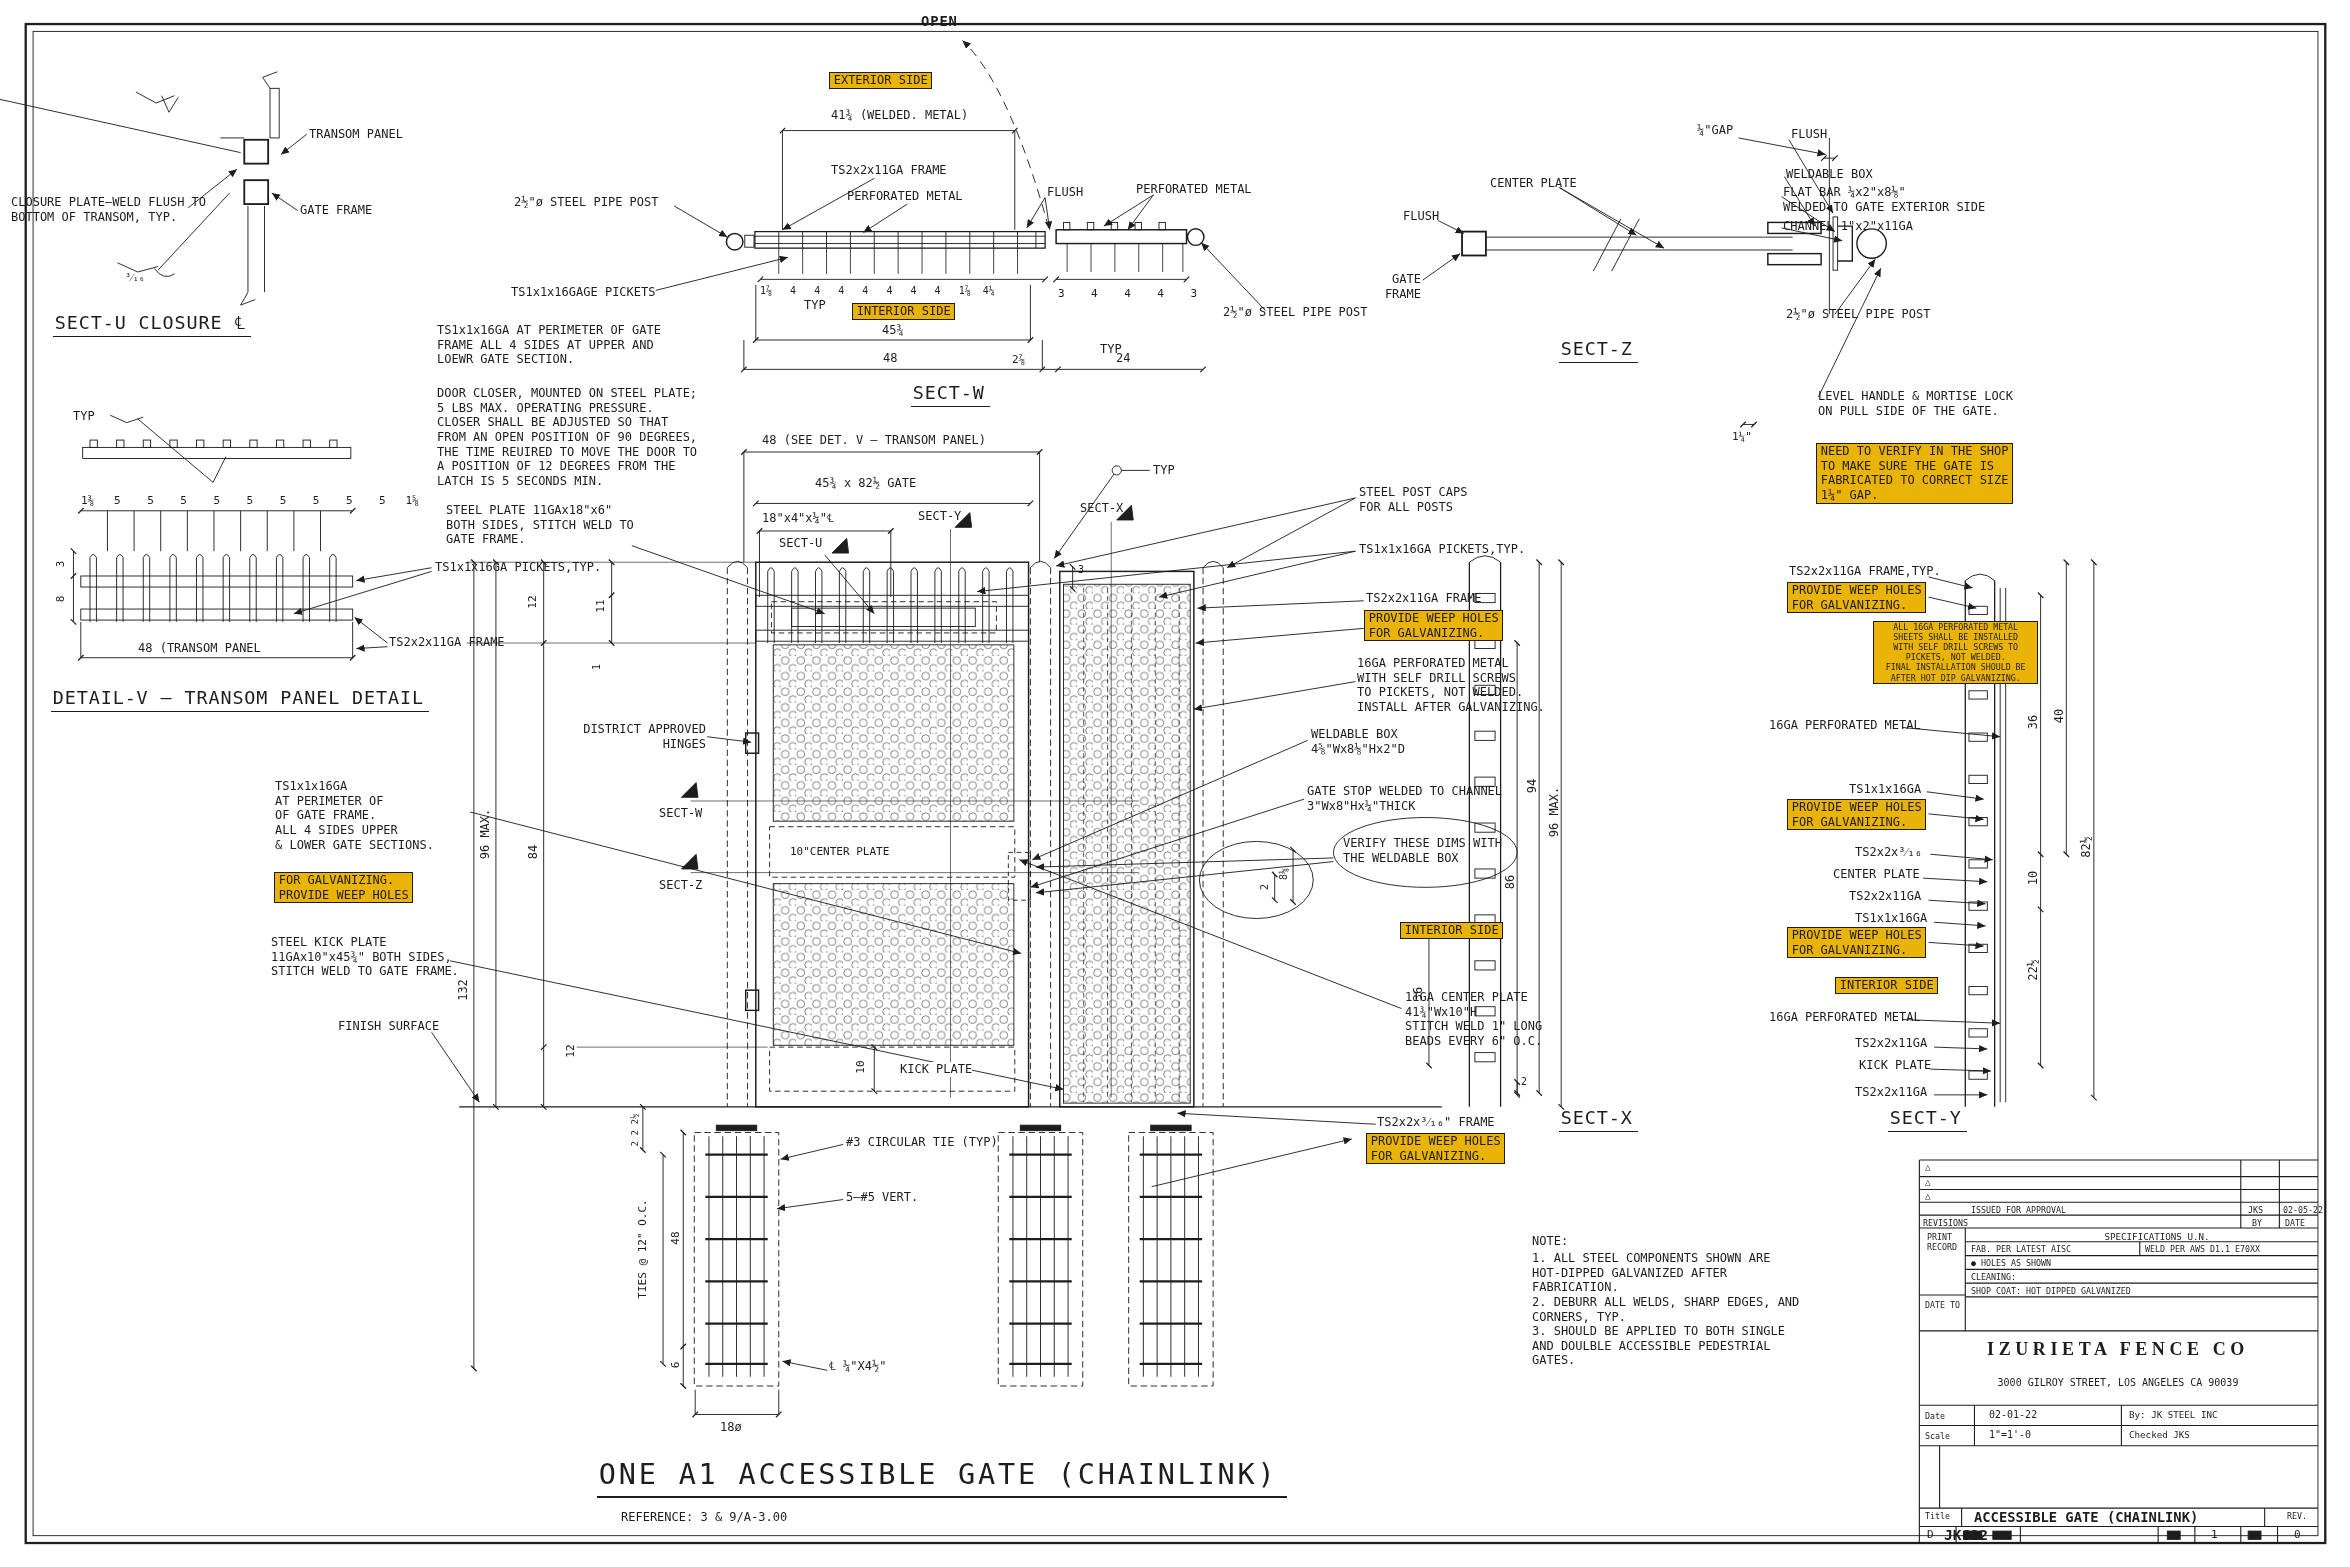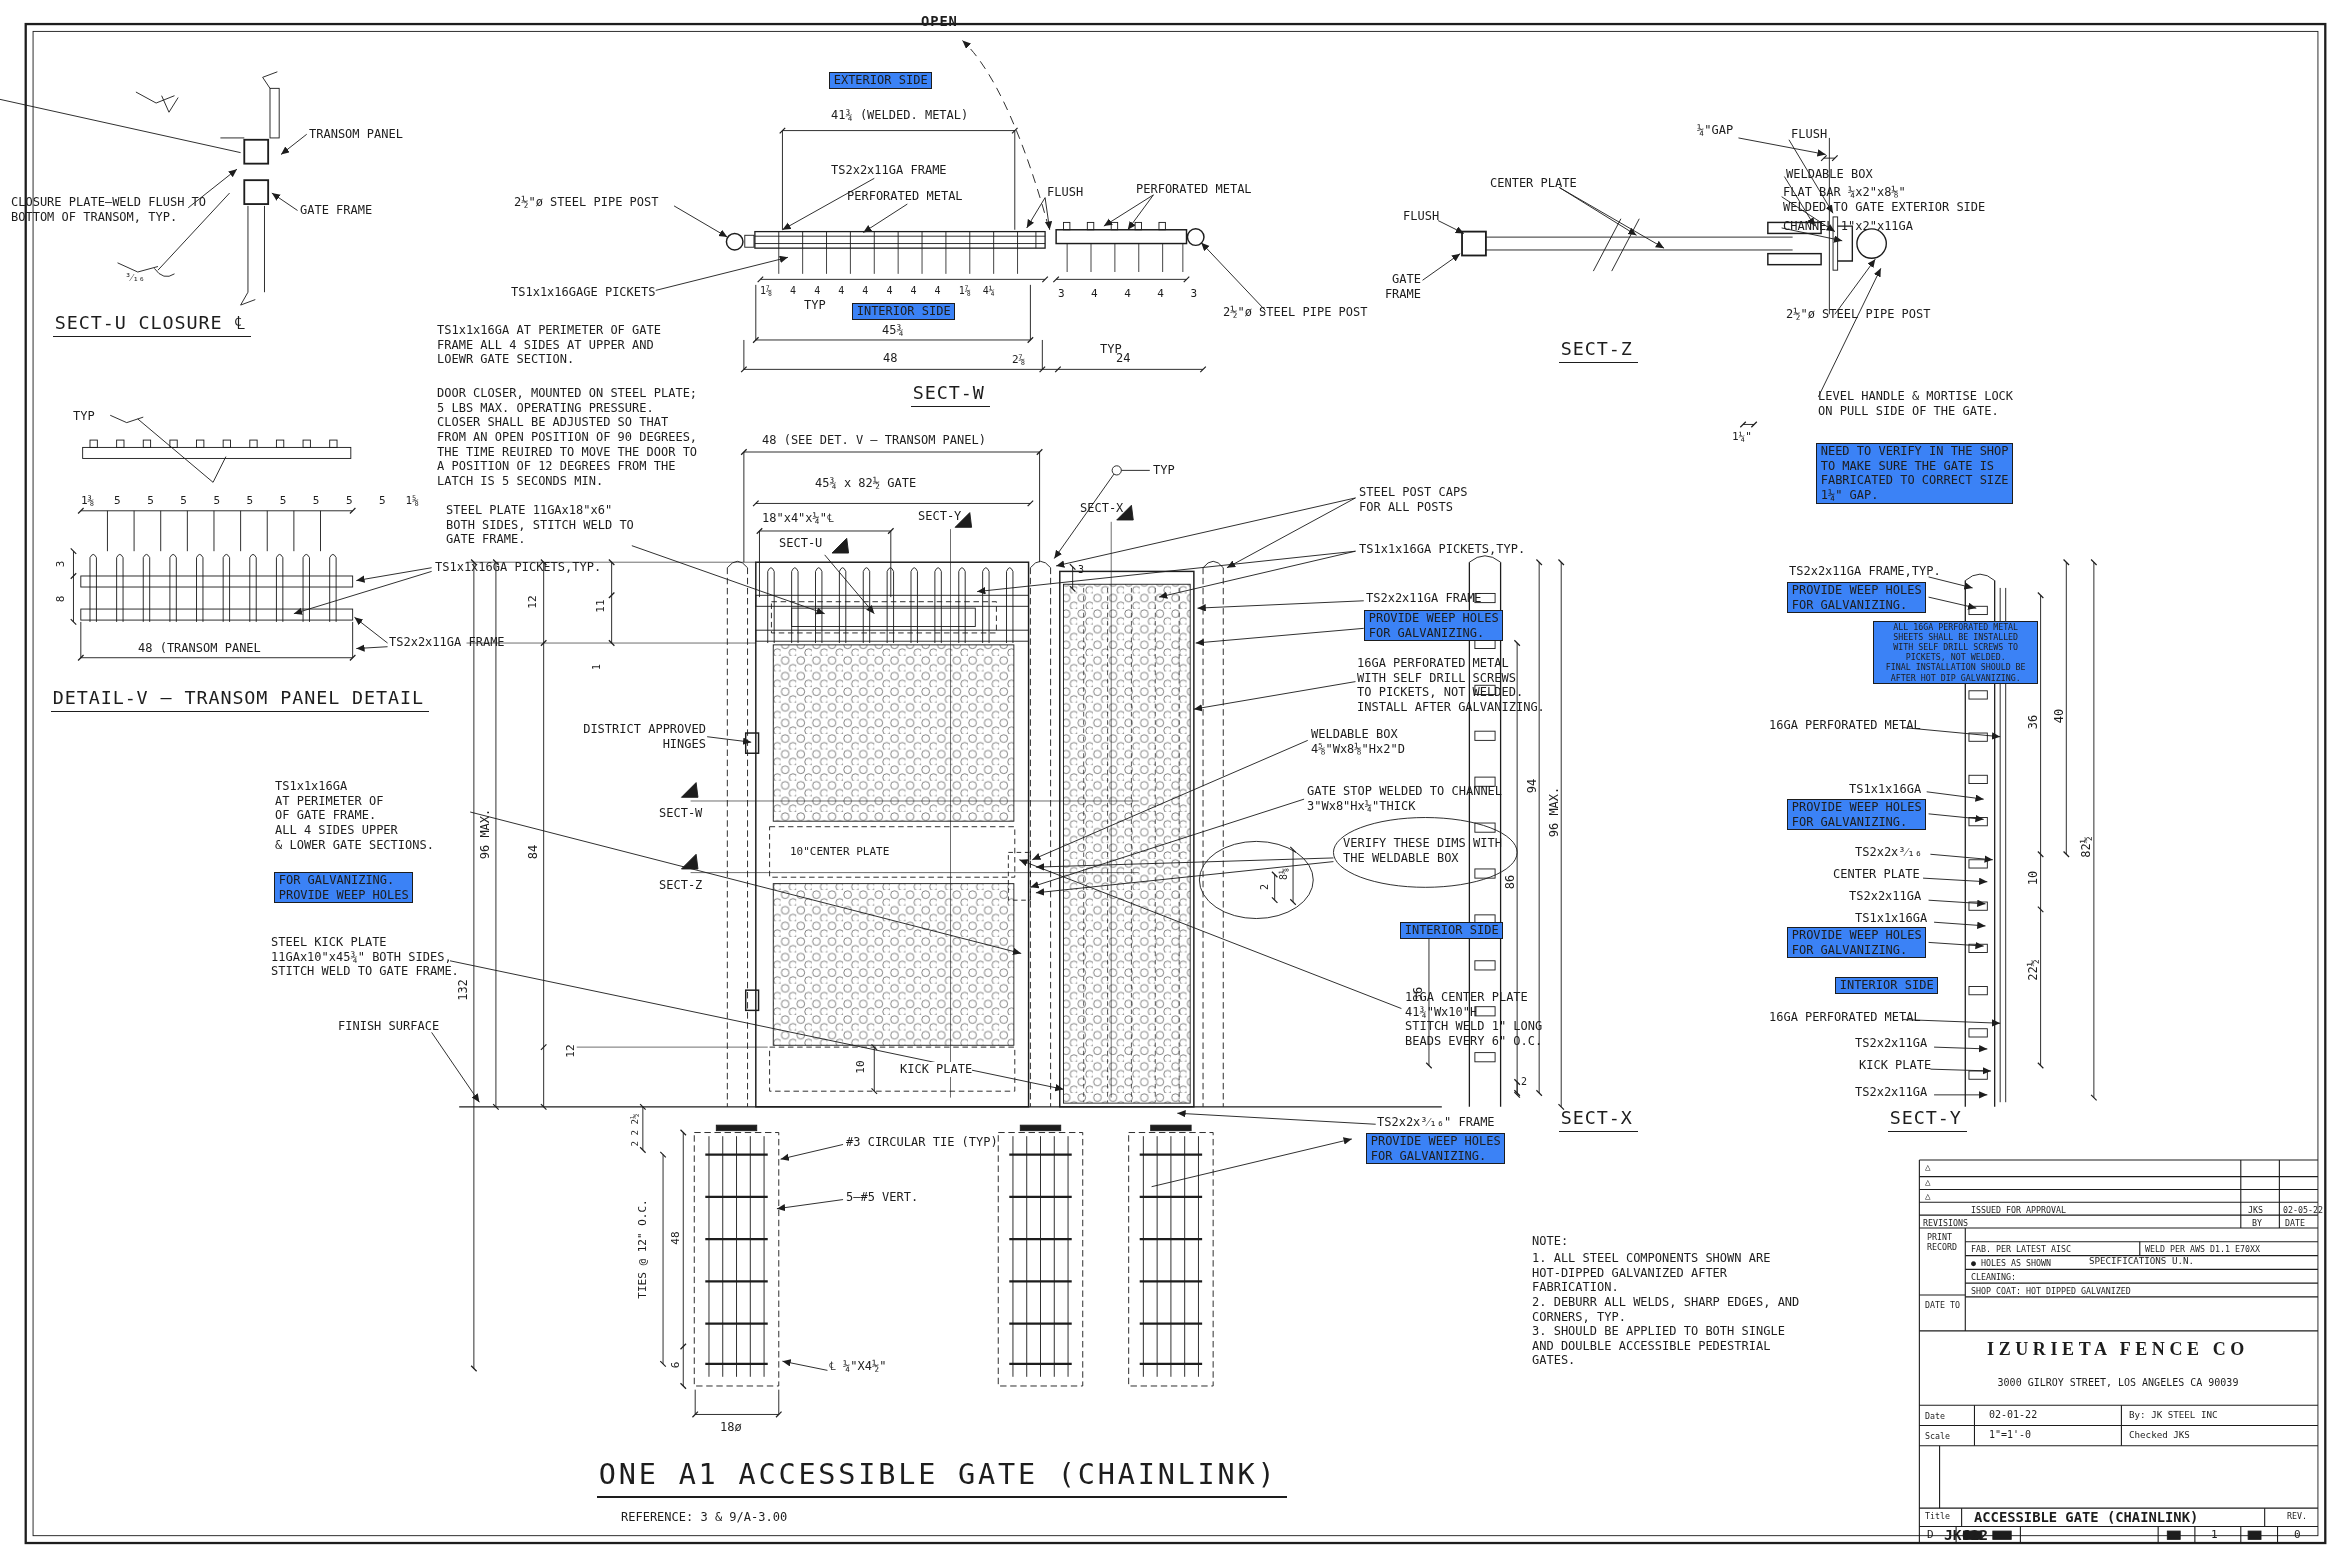--- a/index.html
+++ b/index.html
@@ -1,21 +1,21 @@
 <!DOCTYPE html>
 <html style="font-size:14.7px"><head>
 <meta charset="utf-8">
 <style>
   html,body{margin:0;padding:0;background:#e8e8e8;}
   #sheet{position:relative;width:2351px;height:1568px;background:#ffffff;overflow:hidden;
          font-family:"DejaVu Sans Mono", monospace;color:#1d1d1d;}
   svg{position:absolute;left:0;top:0;}
   .lbl{position:absolute;font-size:12px;line-height:1.22;white-space:pre-line;color:#1d1d1d;}
   .pre{white-space:pre;}
-  .boxed{border:0.9px solid #1d1d1d;padding:0 3.7px;background:#3b82f6;}
+  .boxed{border:0.9px solid #1d1d1d;padding:0 3.7px;background:#eab308;}
   .rot{transform:translate(-50%,-50%) rotate(-90deg);transform-origin:center;}
   .sect-title{font-size:18.4px;letter-spacing:0.9px;border-bottom:1.8px solid #1d1d1d;padding:0 5.5px 1.8px 1.8px;}
   .big-title{font-size:28.5px;letter-spacing:2.8px;border-bottom:2.8px solid #1d1d1d;padding:0 9.2px 3.7px 1.8px;}
   .s9{font-size:8.3px;} .s10{font-size:9.2px;} .s11{font-size:10px;} .s12{font-size:11px;}
   .s15{font-size:13.8px;font-weight:bold;} .s16{font-size:14.7px;font-weight:bold;}
   .serif{font-family:"Liberation Serif", serif;}
   .company{font-size:18px;letter-spacing:4.6px;font-weight:bold;}
   .ra{text-align:right;} .ctr{text-align:center;}
 </style>
 </head>
@@ -648,21 +648,21 @@
 <div class="lbl s10" style="left:1925px;top:1190px;">△</div>
 <div class="lbl s9" style="left:1971px;top:1205px;">ISSUED FOR APPROVAL</div>
 <div class="lbl s9" style="left:2248px;top:1205px;">JKS</div>
 <div class="lbl s9" style="left:2283px;top:1205px;">02-05-22</div>
 <div class="lbl s9" style="left:1923px;top:1218px;">REVISIONS</div>
 <div class="lbl s9" style="left:2252px;top:1218px;">BY</div>
 <div class="lbl s9" style="left:2285px;top:1218px;">DATE</div>
 <div class="lbl s9" style="left:1927px;top:1232px;">PRINT
 RECORD</div>
 <div class="lbl s9" style="left:1925px;top:1300px;">DATE TO</div>
-<div class="lbl s10 ctr" style="left:1965px;top:1231px;width:353px;transform:none;margin-top:24px;">SPECIFICATIONS  U.N.</div>
+<div class="lbl s10 ctr" style="left:1965px;top:1231px;width:384px;transform:none;">SPECIFICATIONS  U.N.</div>
 <div class="lbl s9" style="left:1971px;top:1244px;">FAB. PER LATEST AISC</div>
 <div class="lbl s9" style="left:2145px;top:1244px;">WELD PER AWS D1.1 E70XX</div>
 <div class="lbl s9" style="left:1971px;top:1258px;">● HOLES AS SHOWN</div>
 <div class="lbl s9" style="left:1971px;top:1272px;">CLEANING:</div>
 <div class="lbl s9" style="left:1971px;top:1286px;">SHOP COAT:  HOT DIPPED GALVANIZED</div>
 <div class="lbl serif company ctr" style="left:1928px;top:1339px;width:380px;transform:none;">IZURIETA  FENCE  CO</div>
 <div class="lbl s11 ctr" style="left:1928px;top:1377px;width:380px;transform:none;">3000 GILROY STREET, LOS ANGELES CA 90039</div>
 <div class="lbl s9" style="left:1925px;top:1411px;">Date</div>
 <div class="lbl s11" style="left:1989px;top:1409px;">02-01-22</div>
 <div class="lbl s10" style="left:2129px;top:1409px;">By: JK STEEL INC</div>

